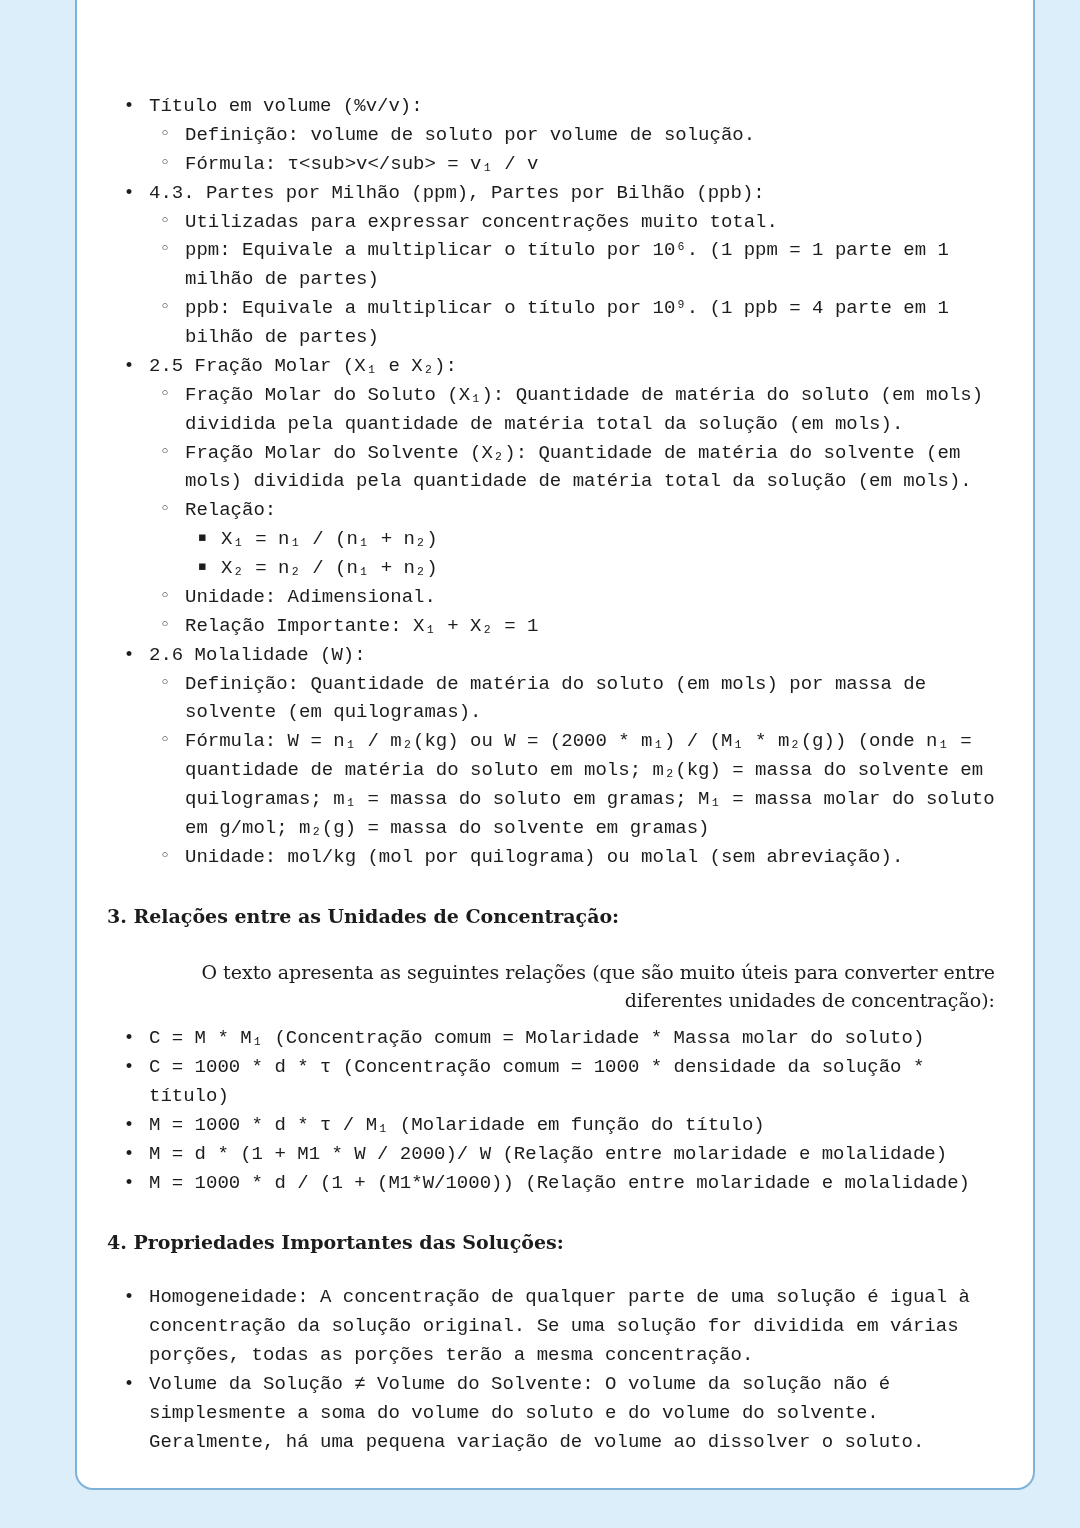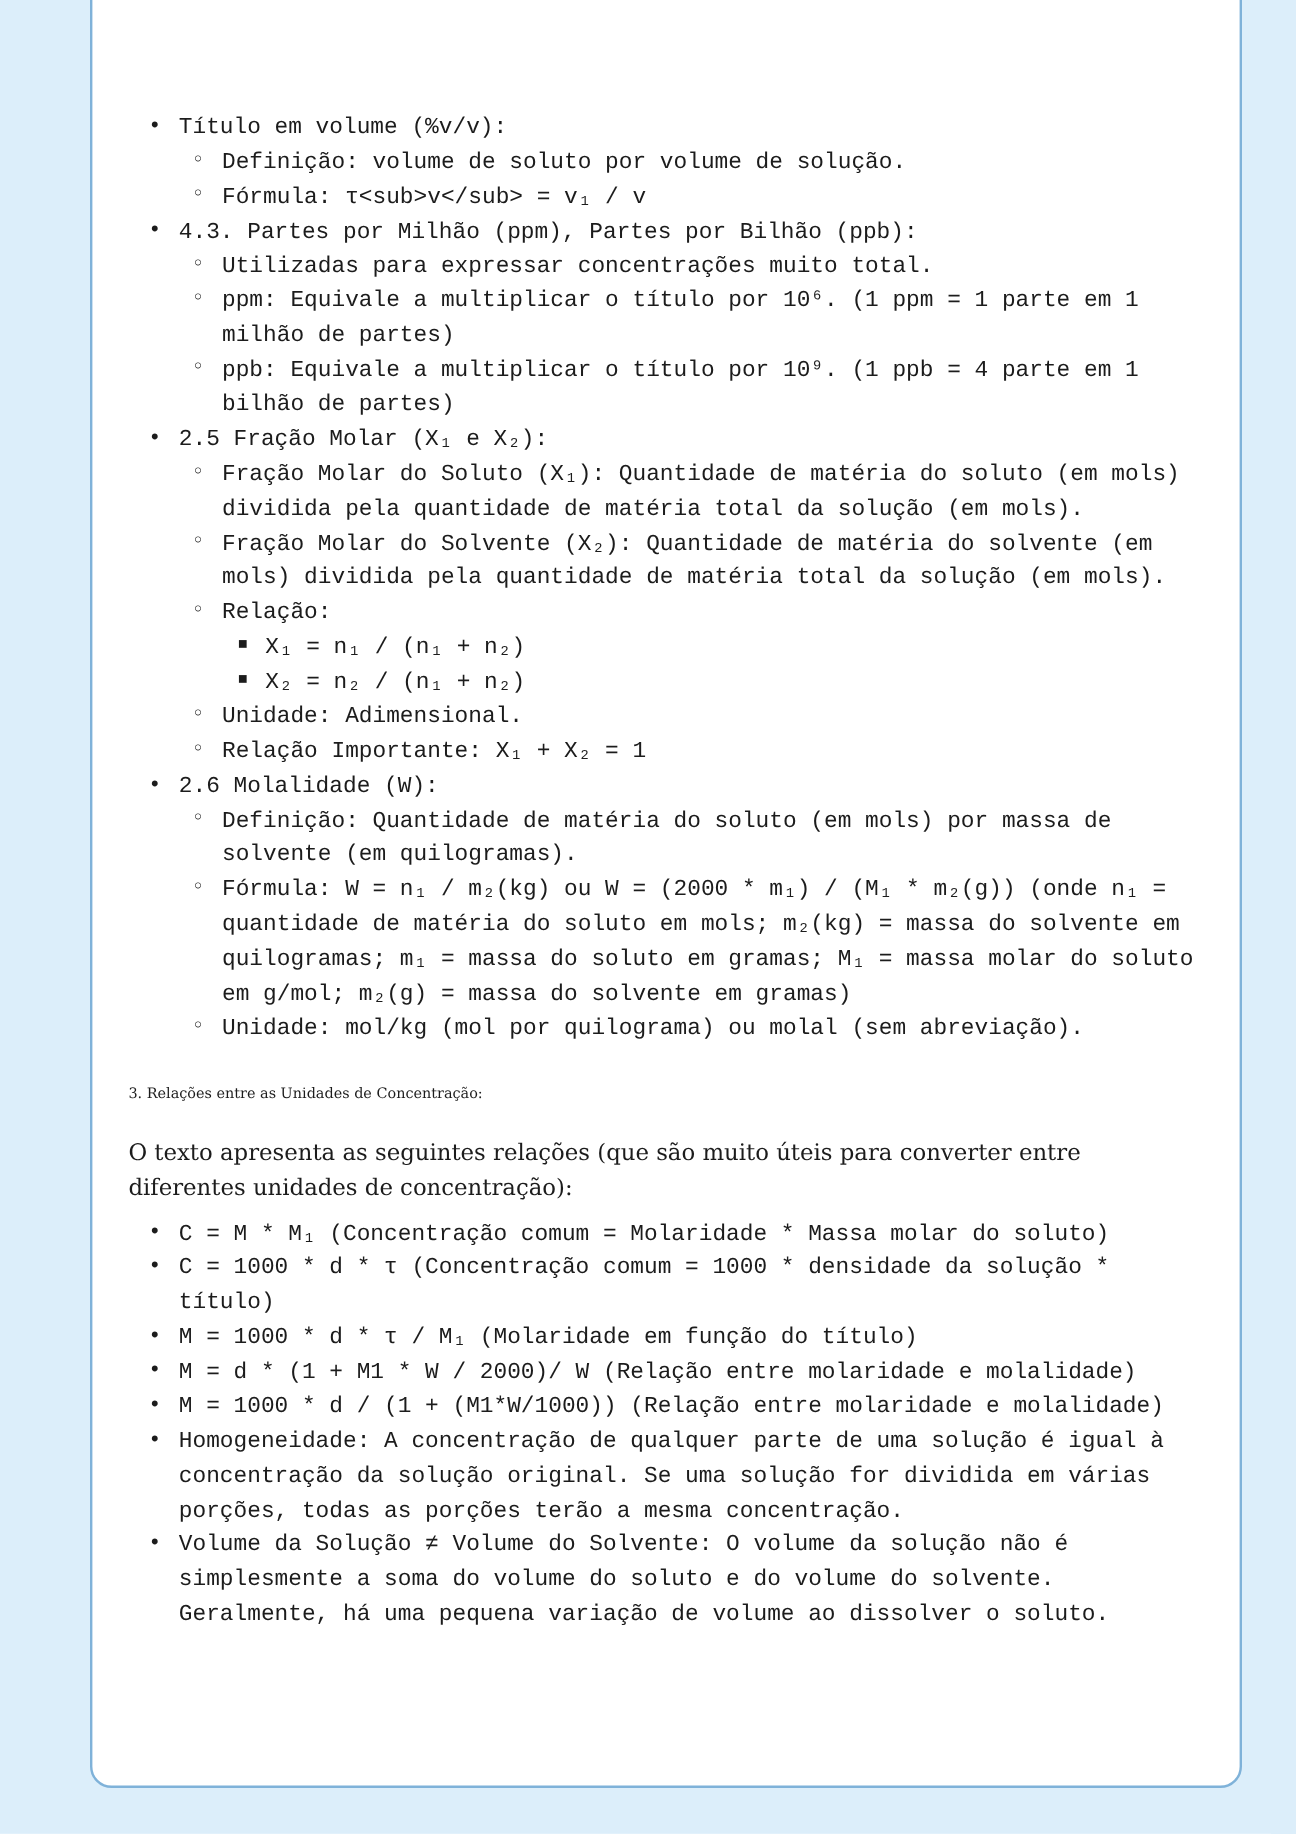--- a/index.html
+++ b/index.html
@@ -30,25 +30,25 @@
   .li { display: flex; align-items: flex-start; }
   .marker { flex: 0 0 25px; }
   .mk1 { font-size: 17px; padding-top: 1px; }
   .mk2 { font-size: 17px; }
   .mk3 { flex-basis: 23px; font-size: 13px; padding-top: 2px; }
   .lvl1 { margin-left: 17px; }
   .lvl2 { margin-left: 53px; }
   .lvl3 { margin-left: 91px; }
   .li-text { flex: 1 1 auto; font-family: Liberation Mono, monospace; }
   .heading {
-    font-weight: normal;
-    font-size: 12px;
+    font-weight: bold;
+    font-size: 19px;
     margin: 30px 0 27px 0;
   }
-  .para { margin: 0 0 9px 0; }
+  .para { margin: 0 0 9px 0; text-align: right; }
 </style>
 </head>
 <body>
 
 <div class="page-frame">
   <div class="page-content">
       <div class="li lvl1">
         <span class="marker mk1">•</span>
         <span class="li-text">Título em volume (%v/v):</span>
       </div>
@@ -139,20 +139,21 @@
         <span class="li-text">M = 1000 * d * τ / M₁ (Molaridade em função do título)</span>
       </div>
       <div class="li lvl1">
         <span class="marker mk1">•</span>
         <span class="li-text">M = d * (1 + M1 * W / 2000)/ W (Relação entre molaridade e molalidade)</span>
       </div>
       <div class="li lvl1">
         <span class="marker mk1">•</span>
         <span class="li-text">M = 1000 * d / (1 + (M1*W/1000)) (Relação entre molaridade e molalidade)</span>
       </div>
+      <div class="heading">4. Propriedades Importantes das Soluções:</div>
       <div class="li lvl1">
         <span class="marker mk1">•</span>
         <span class="li-text">Homogeneidade: A concentração de qualquer parte de uma solução é igual à concentração da solução original. Se uma solução for dividida em várias porções, todas as porções terão a mesma concentração.</span>
       </div>
       <div class="li lvl1">
         <span class="marker mk1">•</span>
         <span class="li-text">Volume da Solução ≠ Volume do Solvente: O volume da solução não é simplesmente a soma do volume do soluto e do volume do solvente. Geralmente, há uma pequena variação de volume ao dissolver o soluto.</span>
       </div>
     </div>
 </div>

